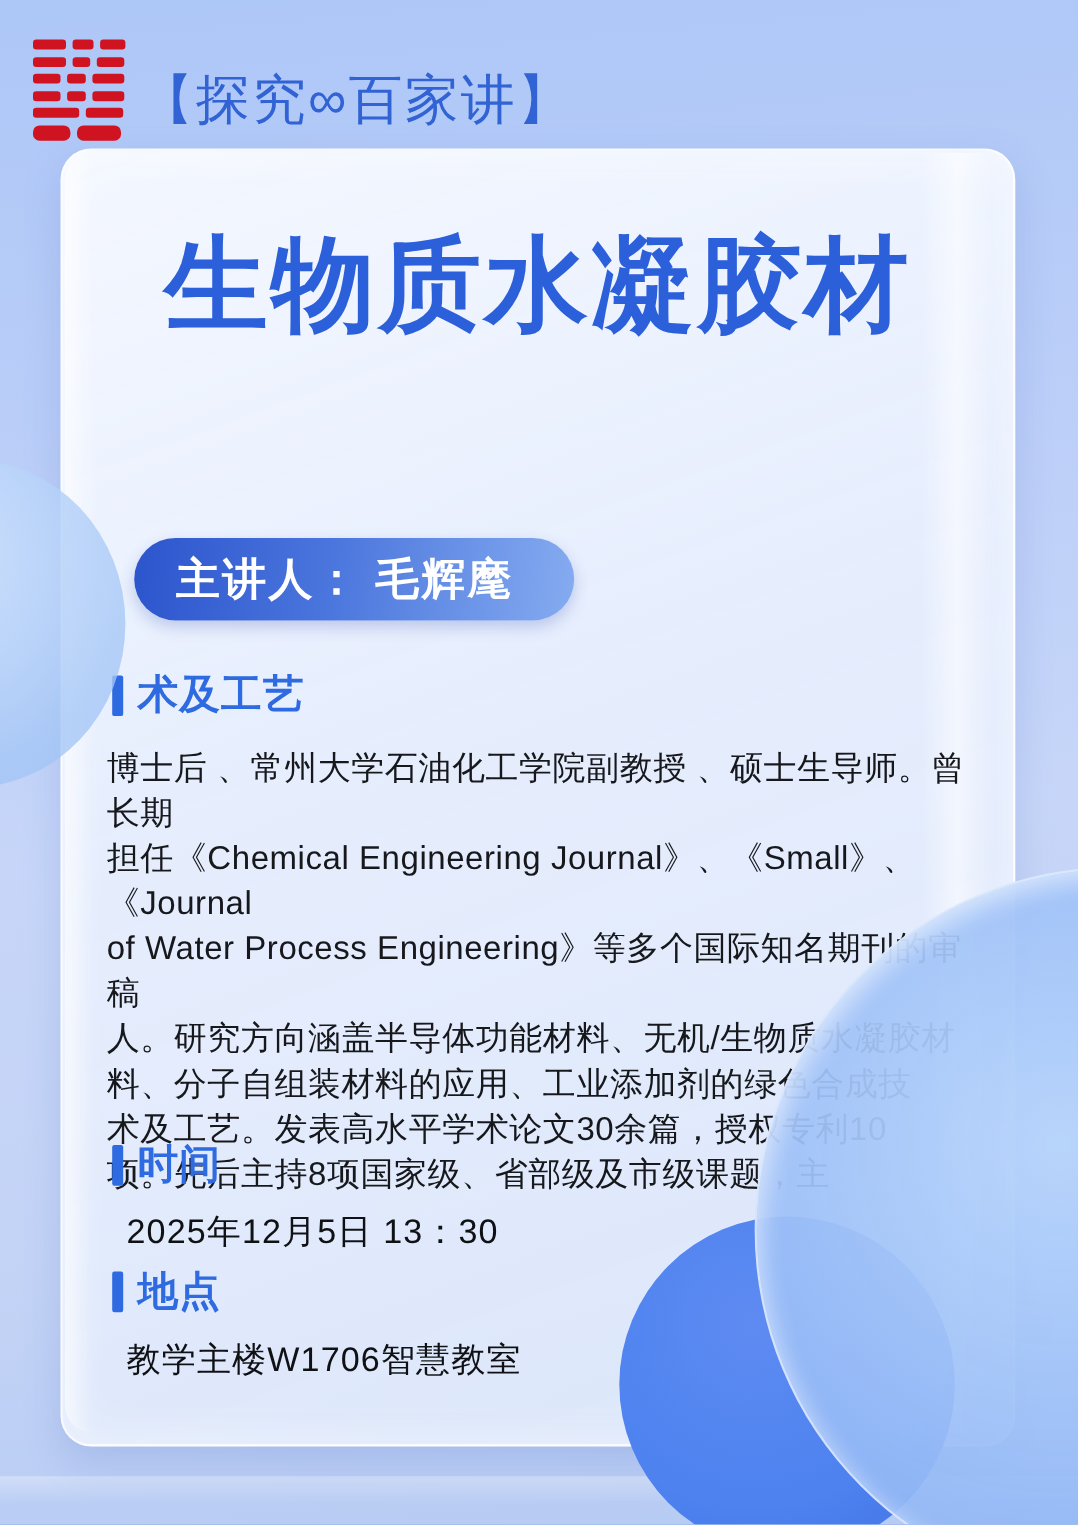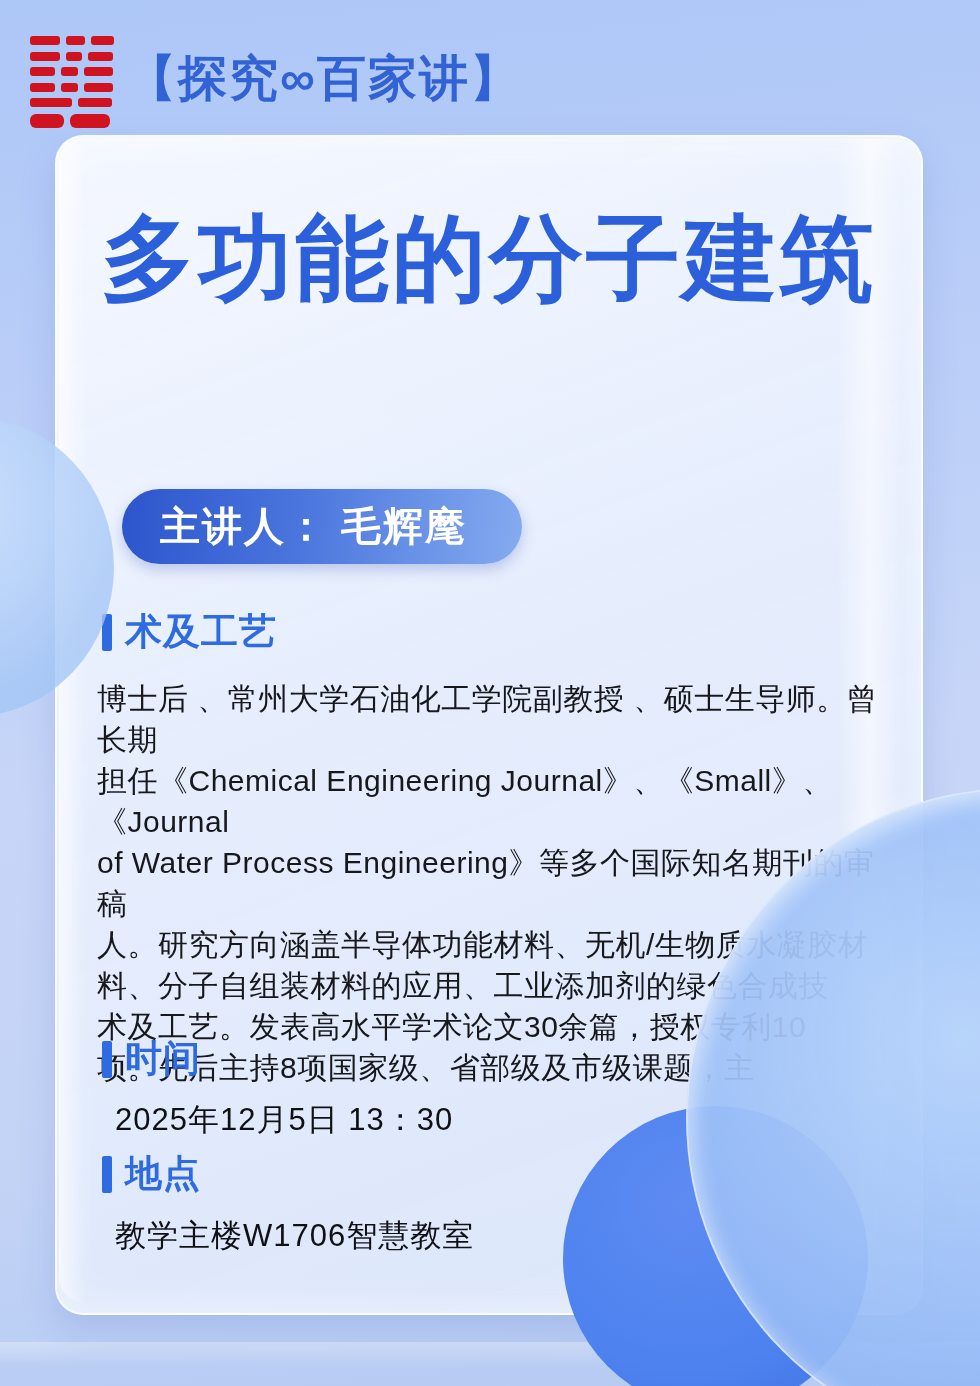--- a/index.html
+++ b/index.html
@@ -23,22 +23,22 @@
   
   .logo{
     position:absolute;left:30px;top:36px;width:88px;height:92px;z-index:6;
     display:flex;flex-direction:column;justify-content:space-between;
   }
   .logo-row{display:flex;gap:6px;height:9px;}
   .logo-row.tall{height:14px;}
   .logo-bar{background:var(--logo-red);border-radius:3px;height:100%;}
   .logo-row.tall .logo-bar{border-radius:6px;}
   .series-title{
-    position:absolute;left:127px;top:46px;z-index:6;
-    font-size:49px;font-weight:700;letter-spacing:2px;color:#3263d4;
+    position:absolute;left:127px;top:58px;z-index:6;
+    font-size:49px;font-weight:400;letter-spacing:2px;color:#3263d4;
   }
   
   .card{
     position:absolute;left:55px;top:135px;width:868px;height:1180px;border-radius:28px;z-index:2;
     background:linear-gradient(160deg,rgba(246,249,255,0.97) 0%,rgba(232,239,253,0.93) 45%,rgba(222,232,250,0.9) 100%);
     border:2px solid rgba(255,255,255,0.8);
     box-shadow:0 14px 34px rgba(90,120,200,0.22), inset 0 0 42px rgba(255,255,255,0.5);
   }
   .card-reflection{
     position:absolute;right:18px;top:2px;width:66px;height:99%;pointer-events:none;
@@ -135,21 +135,21 @@
     </div>
   </div>
 
   <div class="series-title">【探究∞百家讲】</div>
 
   <div class="card">
     <div class="card-edge-glow"></div>
     <div class="card-reflection"></div>
 
     <div class="main-title">
-      <div>多功能的分子建筑</div>
+      <div>生物质水凝胶材</div>
     </div>
 
     <div class="pill">
       <span>主讲人： 毛辉麾</span>
     </div>
 
     <div class="sec sec-profile">
       <span class="sec-bar"></span>
       <span class="sec-label">术及工艺</span>
     </div>

